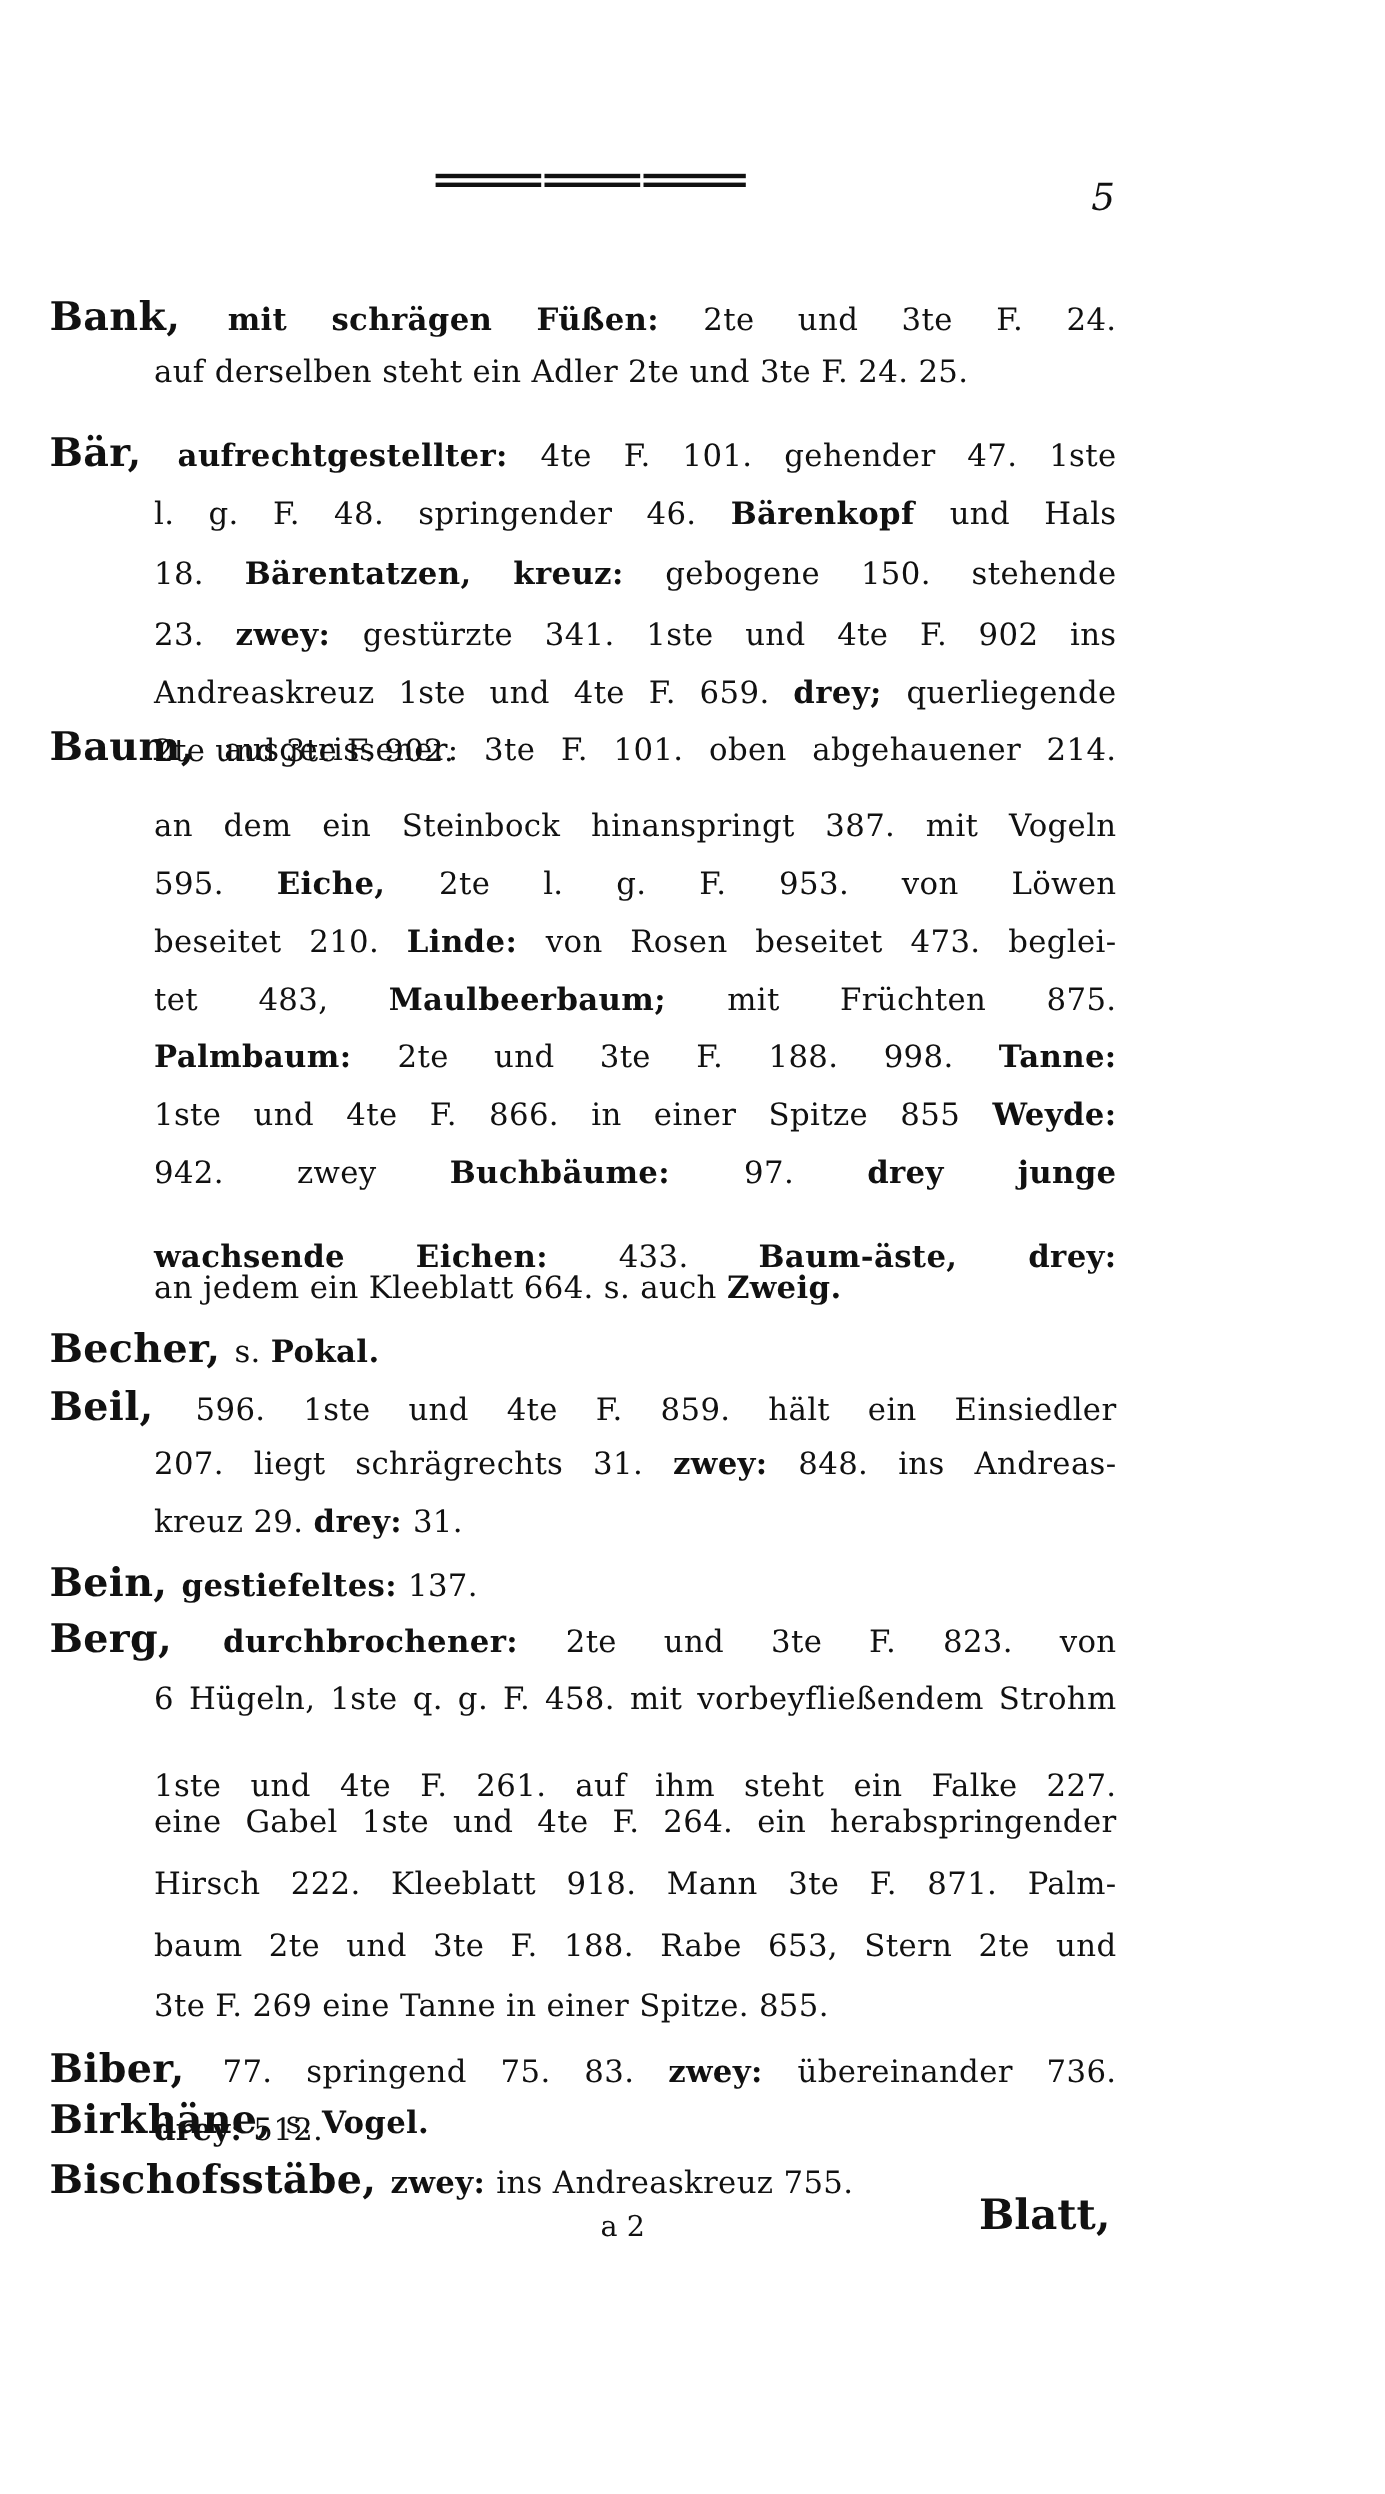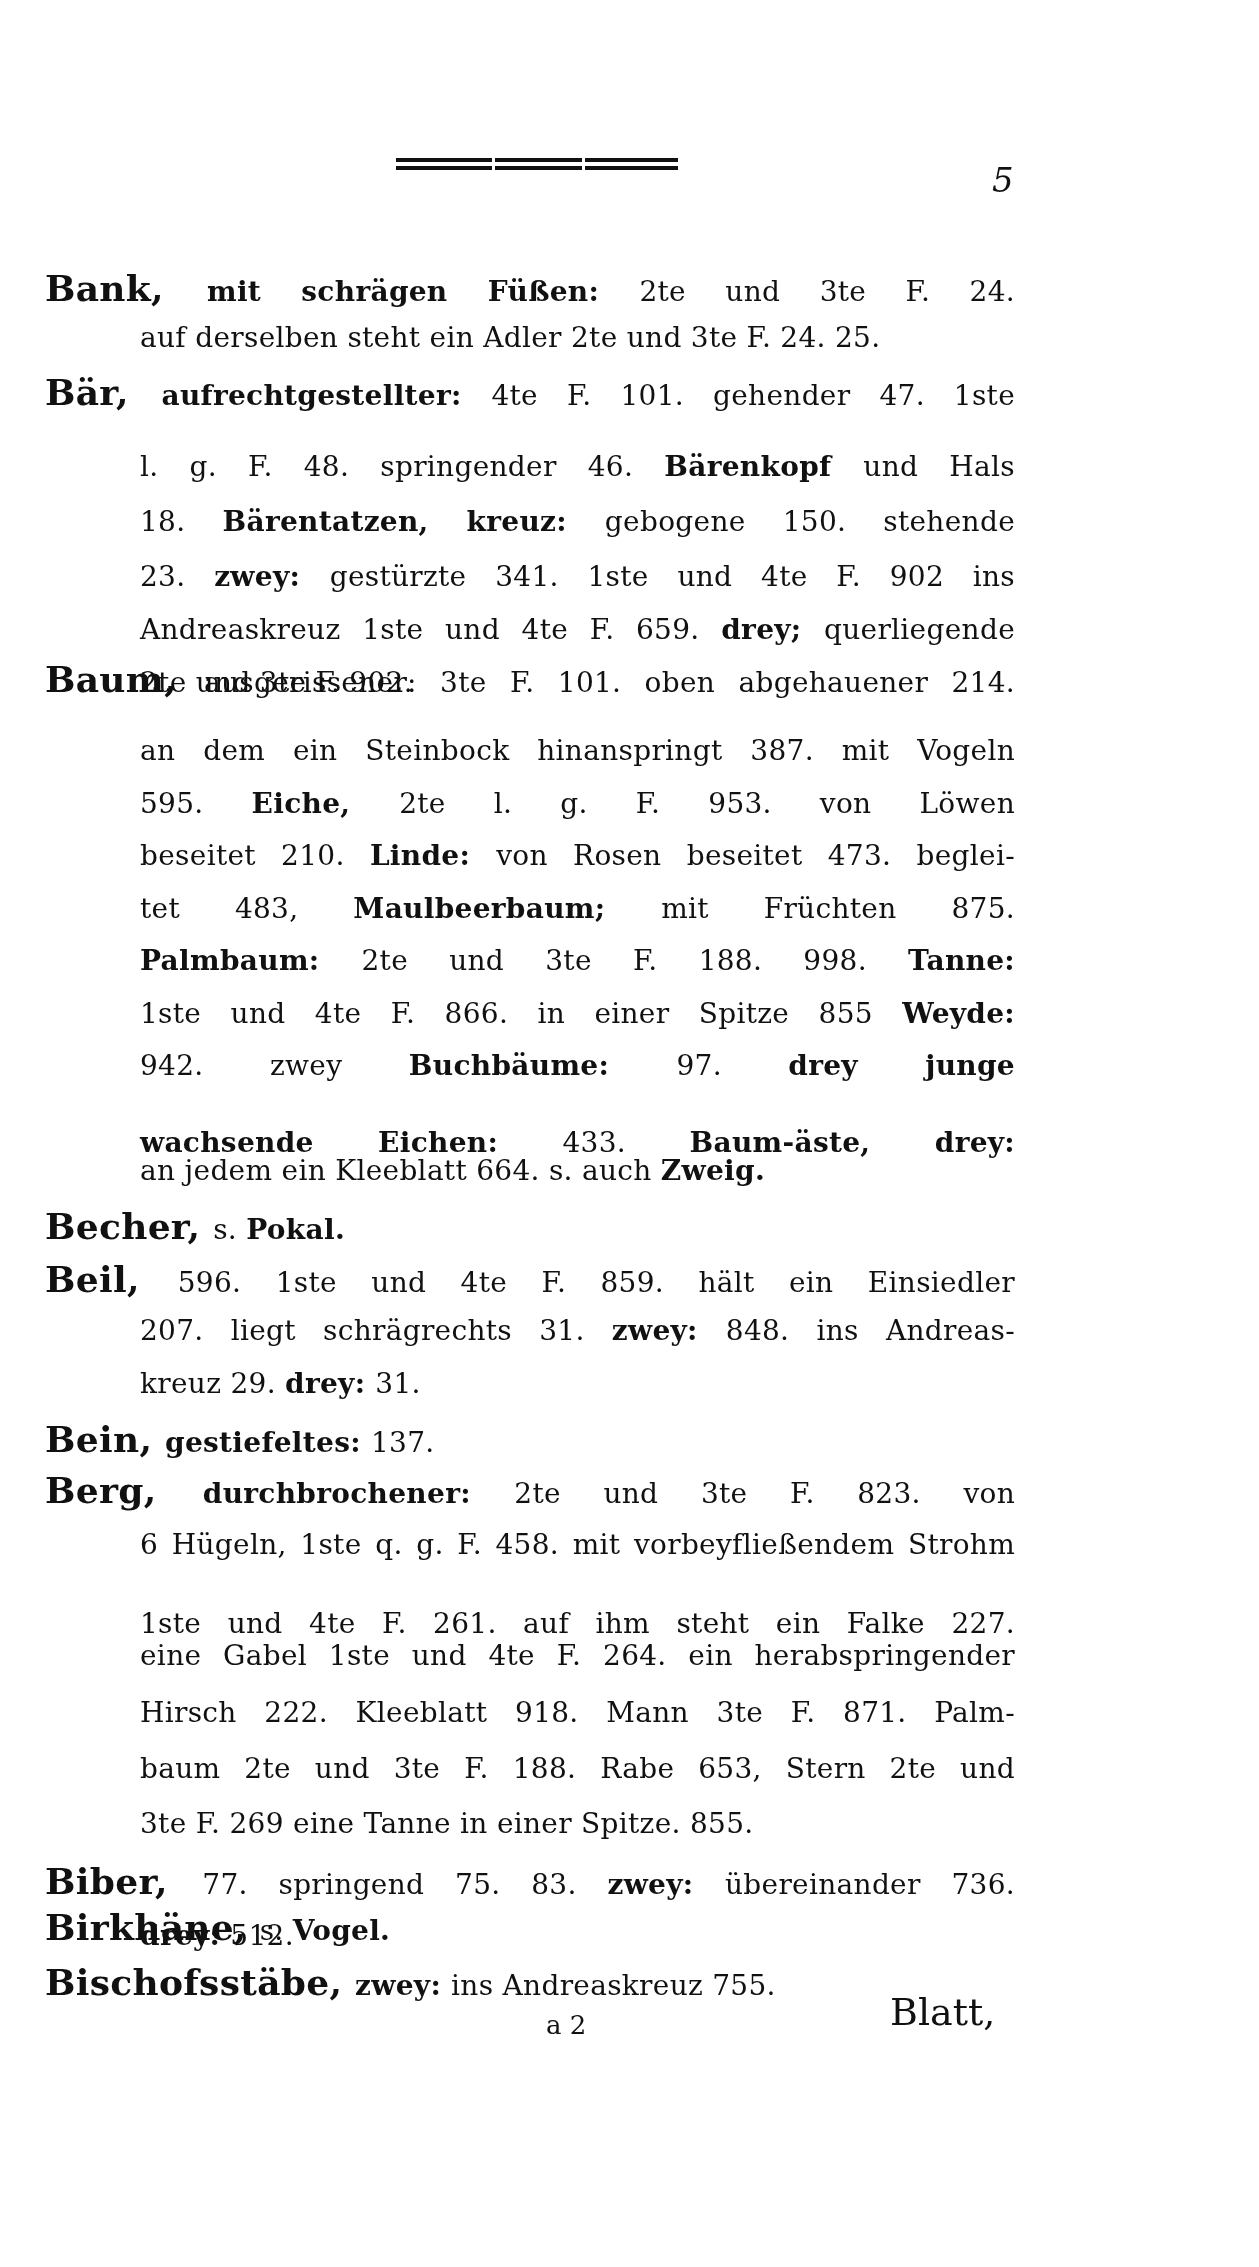--- a/index.html
+++ b/index.html
@@ -13,37 +13,37 @@
   .pagenum { position:absolute; left:992px; top:160px; font-size:34px; font-style:italic; }
   .line { position:absolute; white-space:nowrap; font-size:27px; line-height:40px;
           letter-spacing:0.3px; }
   .hw { font-weight:bold; font-size:36px; font-family:"DejaVu Serif", serif; }
   .kw { font-weight:bold; font-size:28px; }
   .sm { font-size:28px; }
   .just { text-align:justify; text-align-last:justify; width:870px; }
   .ind { left:140px; }
   .head { left:45px; }
   .sig { position:absolute; left:546px; top:2010px; font-size:26px; }
-  .catch { position:absolute; left:890px; top:1990px; font-size:38px; font-weight:normal; }
+  .catch { position:absolute; left:890px; top:1990px; font-size:38px; font-weight:bold; }
 </style>
 </head>
 <body>
 
 <div class="rule">
   <div class="bar b1"></div>
     <div class="bar b2"></div>
   <div class="gap" style="left:96px"></div>
     <div class="gap" style="left:186px"></div>
 </div>
 <div class="pagenum">5</div>
 
 <div id="text">
     <div class="line head just" style="width: 970px; top: 268px;"><span class="hw">Bank, </span><span class="kw">mit schrägen Füßen: </span><span class="sm">2te und 3te F. 24. </span></div>
     <div class="line ind" style="top: 318px;"><span class="sm">auf derselben steht ein Adler 2te und 3te F. 24. 25. </span></div>
-    <div class="line head just" style="width: 970px; top: 372px;"><span class="hw">Bär, </span><span class="kw">aufrechtgestellter: </span><span class="sm">4te F. 101. gehender 47. 1ste </span></div>
+    <div class="line head just" style="width: 970px; top: 392px;"><span class="hw">Bär, </span><span class="kw">aufrechtgestellter: </span><span class="sm">4te F. 101. gehender 47. 1ste </span></div>
     <div class="line ind just" style="width: 875px; top: 447px;"><span class="sm">l. g. F. 48. springender 46. </span><span class="kw">Bärenkopf </span><span class="sm">und Hals </span></div>
     <div class="line ind just" style="width: 875px; top: 502px;"><span class="sm">18. </span><span class="kw">Bärentatzen, kreuz: </span><span class="sm">gebogene 150. stehende </span></div>
     <div class="line ind just" style="width: 875px; top: 557px;"><span class="sm">23. </span><span class="kw">zwey: </span><span class="sm">gestürzte 341. 1ste und 4te F. 902 ins </span></div>
     <div class="line ind just" style="width: 875px; top: 610px;"><span class="sm">Andreaskreuz 1ste und 4te F. 659. </span><span class="kw">drey; </span><span class="sm">querliegende </span></div>
     <div class="line ind" style="top: 663px;"><span class="sm">2te und 3te F. 902. </span></div>
     <div class="line head just" style="width: 970px; top: 659px;"><span class="hw">Baum, </span><span class="sm">ausgerissener: 3te F. 101. oben abgehauener 214. </span></div>
     <div class="line ind just" style="width: 875px; top: 731px;"><span class="sm">an dem ein Steinbock hinanspringt 387. mit Vogeln </span></div>
     <div class="line ind just" style="width: 875px; top: 784px;"><span class="sm">595. </span><span class="kw">Eiche, </span><span class="sm">2te l. g. F. 953. von Löwen </span></div>
     <div class="line ind just" style="width: 875px; top: 836px;"><span class="sm">beseitet 210. </span><span class="kw">Linde: </span><span class="sm">von Rosen beseitet 473. beglei- </span></div>
     <div class="line ind just" style="width: 875px; top: 889px;"><span class="sm">tet 483, </span><span class="kw">Maulbeerbaum; </span><span class="sm">mit Früchten 875. </span></div>

